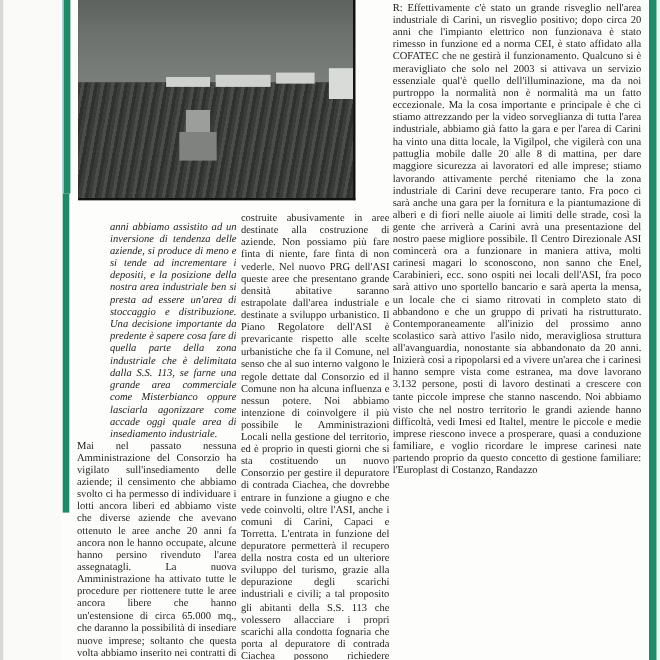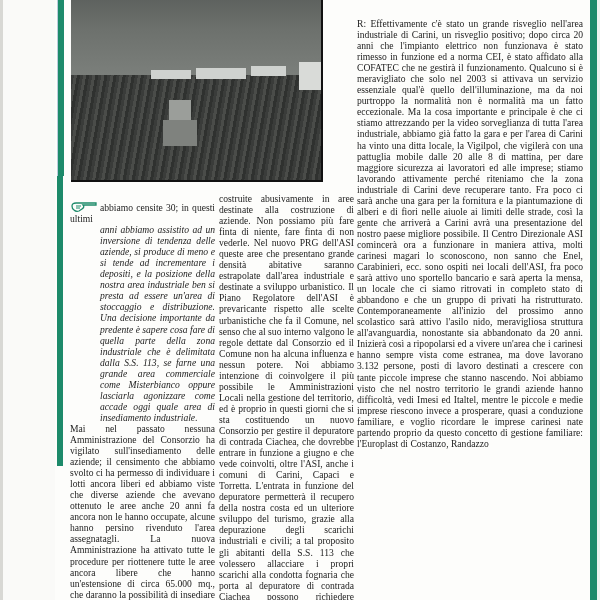--- a/index.html
+++ b/index.html
@@ -16,21 +16,21 @@
   .photo .mountain { position:absolute; left:0; top:0; width:100%; height:75px;
            background:linear-gradient(180deg,#5e625f 0%,#6d716d 40%,#7b7f7b 100%); }
   .photo .plain { position:absolute; left:0; top:75px; width:100%; height:105px;
            background:repeating-linear-gradient(100deg,#3a3c3a 0 3px,#4a4c49 3px 6px,#2f312f 6px 9px); }
   .photo .bldg { position:absolute; background:#cfd2cf; }
   .photo .tower { position:absolute; background:#9b9e9a; }
   .col { position:absolute; font-size:9.6px; line-height:11.05px; text-align:justify; }
   .col p { margin:0; }
   .col-left { left:70px; top:201px; width:145px; text-indent:0; }
   .col-mid { left:219px; top:193px; width:135px; }
-  .col-right { left:357px; top:18px; width:226px; }
+  .col-right { left:357px; top:2px; width:226px; }
   .pointer { display:inline-block; width:28px; height:12px; vertical-align:-2px; margin-right:2px; }
   .first-indent { display:block; padding-left:30px;font-style:italic; }
 </style>
 </head>
 <body>
 
 <div class="left-margin"></div>
 <div class="left-edge"></div>
 <div class="green-bar-left"></div>
 <div class="green-bar-left2"></div>
@@ -42,28 +42,20 @@
   <div class="plain"></div>
   <div class="bldg" style="left:80px;top:70px;width:40px;height:9px;"></div>
   <div class="bldg" style="left:125px;top:68px;width:50px;height:11px;"></div>
   <div class="bldg" style="left:180px;top:66px;width:35px;height:10px;"></div>
   <div class="bldg" style="left:228px;top:62px;width:22px;height:28px;background:#d9dbd8;"></div>
   <div class="tower" style="left:98px;top:100px;width:22px;height:28px;"></div>
   <div class="tower" style="left:92px;top:120px;width:34px;height:26px;background:#7f827e;"></div>
 </div>
 
 <div class="col col-left">
-  <p>
-    <span class="pointer">
-      <svg width="28" height="12" viewBox="0 0 28 12">
-        <path d="M2 5 Q2 2 6 2 L12 2 L26 2 L26 4 L13 4 Q15 6 12 8 L9 10 Q6 11 4 9 Q2 8 2 5 Z" fill="none" stroke="#1d8a6a" stroke-width="1.3"></path>
-        <path d="M6 5 L11 5 M6 7 L10 7" stroke="#1d8a6a" stroke-width="1"></path>
-      </svg>
-    </span><span>abbiamo censite 30; in questi ultimi</span>
-  </p>
   <p class="first-indent" style="padding-left:30px;margin-top:0;"><span>anni abbiamo assistito ad un inversione di tendenza delle aziende, si produce di meno e si tende ad incrementare i depositi, e la posizione della nostra area industriale ben si presta ad essere un'area di stoccaggio e distribuzione. Una decisione importante da predente è sapere cosa fare di quella parte della zona industriale che è delimitata dalla S.S. 113, se farne una grande area commerciale come Misterbianco oppure lasciarla agonizzare come accade oggi quale area di insediamento industriale.</span></p>
   <p><span>Mai nel passato nessuna Amministrazione del Consorzio ha vigilato sull'insediamento delle aziende; il censimento che abbiamo svolto ci ha permesso di individuare i lotti ancora liberi ed abbiamo viste che diverse aziende che avevano ottenuto le aree anche 20 anni fa ancora non le hanno occupate, alcune hanno persino rivenduto l'area assegnatagli. La nuova Amministrazione ha attivato tutte le procedure per riottenere tutte le aree ancora libere che hanno un'estensione di circa 65.000 mq., che daranno la possibilità di insediare nuove imprese; soltanto che questa volta abbiamo inserito nei contratti di assegnazione una clausola che impegna le aziende alla realizzazione dell'attività entro un certo tempo, nel caso in cui ciò non avvenga l'ASI ritorna proprietaria dell'area. Abbiamo così voluto lanciare un messaggio chiaro a chi</span></p>
 </div>
 
 <div class="col col-mid">
   <p>costruite abusivamente in aree destinate alla costruzione di aziende. Non possiamo più fare finta di niente, fare finta di non vederle. Nel nuovo PRG dell'ASI queste aree che presentano grande densità abitative saranno estrapolate dall'area industriale e destinate a sviluppo urbanistico. Il Piano Regolatore dell'ASI è prevaricante rispetto alle scelte urbanistiche che fa il Comune, nel senso che al suo interno valgono le regole dettate dal Consorzio ed il Comune non ha alcuna influenza e nessun potere. Noi abbiamo intenzione di coinvolgere il più possibile le Amministrazioni Locali nella gestione del territorio, ed è proprio in questi giorni che si sta costituendo un nuovo Consorzio per gestire il depuratore di contrada Ciachea, che dovrebbe entrare in funzione a giugno e che vede coinvolti, oltre l'ASI, anche i comuni di Carini, Capaci e Torretta. L'entrata in funzione del depuratore permetterà il recupero della nostra costa ed un ulteriore sviluppo del turismo, grazie alla depurazione degli scarichi industriali e civili; a tal proposito gli abitanti della S.S. 113 che volessero allacciare i propri scarichi alla condotta fognaria che porta al depuratore di contrada Ciachea possono richiedere l'autorizzazione allo scarico presso gli uffici ASI siti nel Centro Direzionale (dove si trovano ENEL, Carabinieri, Guardia di Finanza e Forestale), dove tutti i giorni dalle 8 alle 14 è attivo un ufficio apposito.</p>
 
 </div>
 
 <div class="col col-right">

